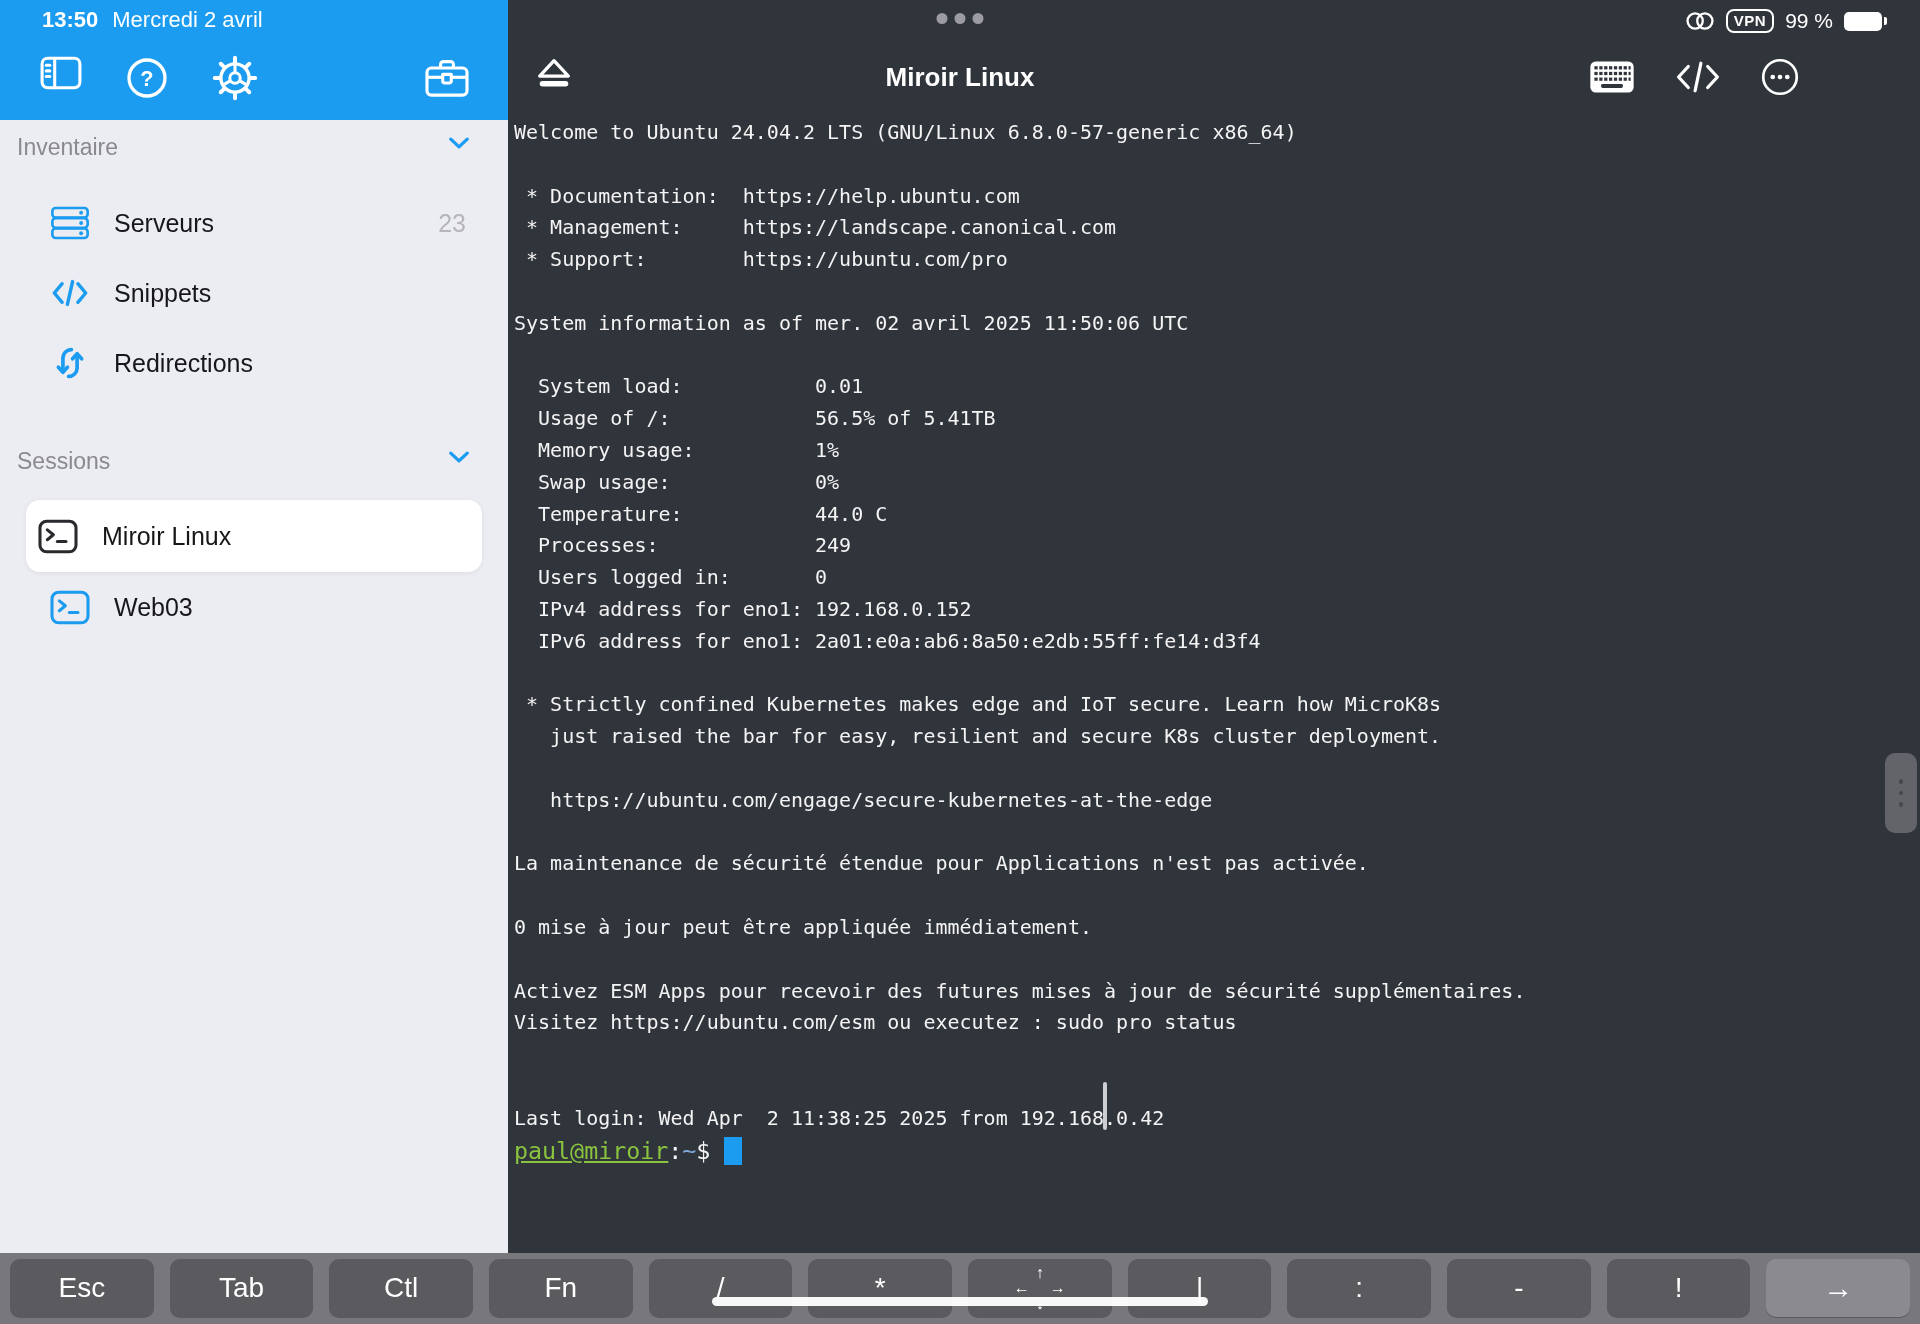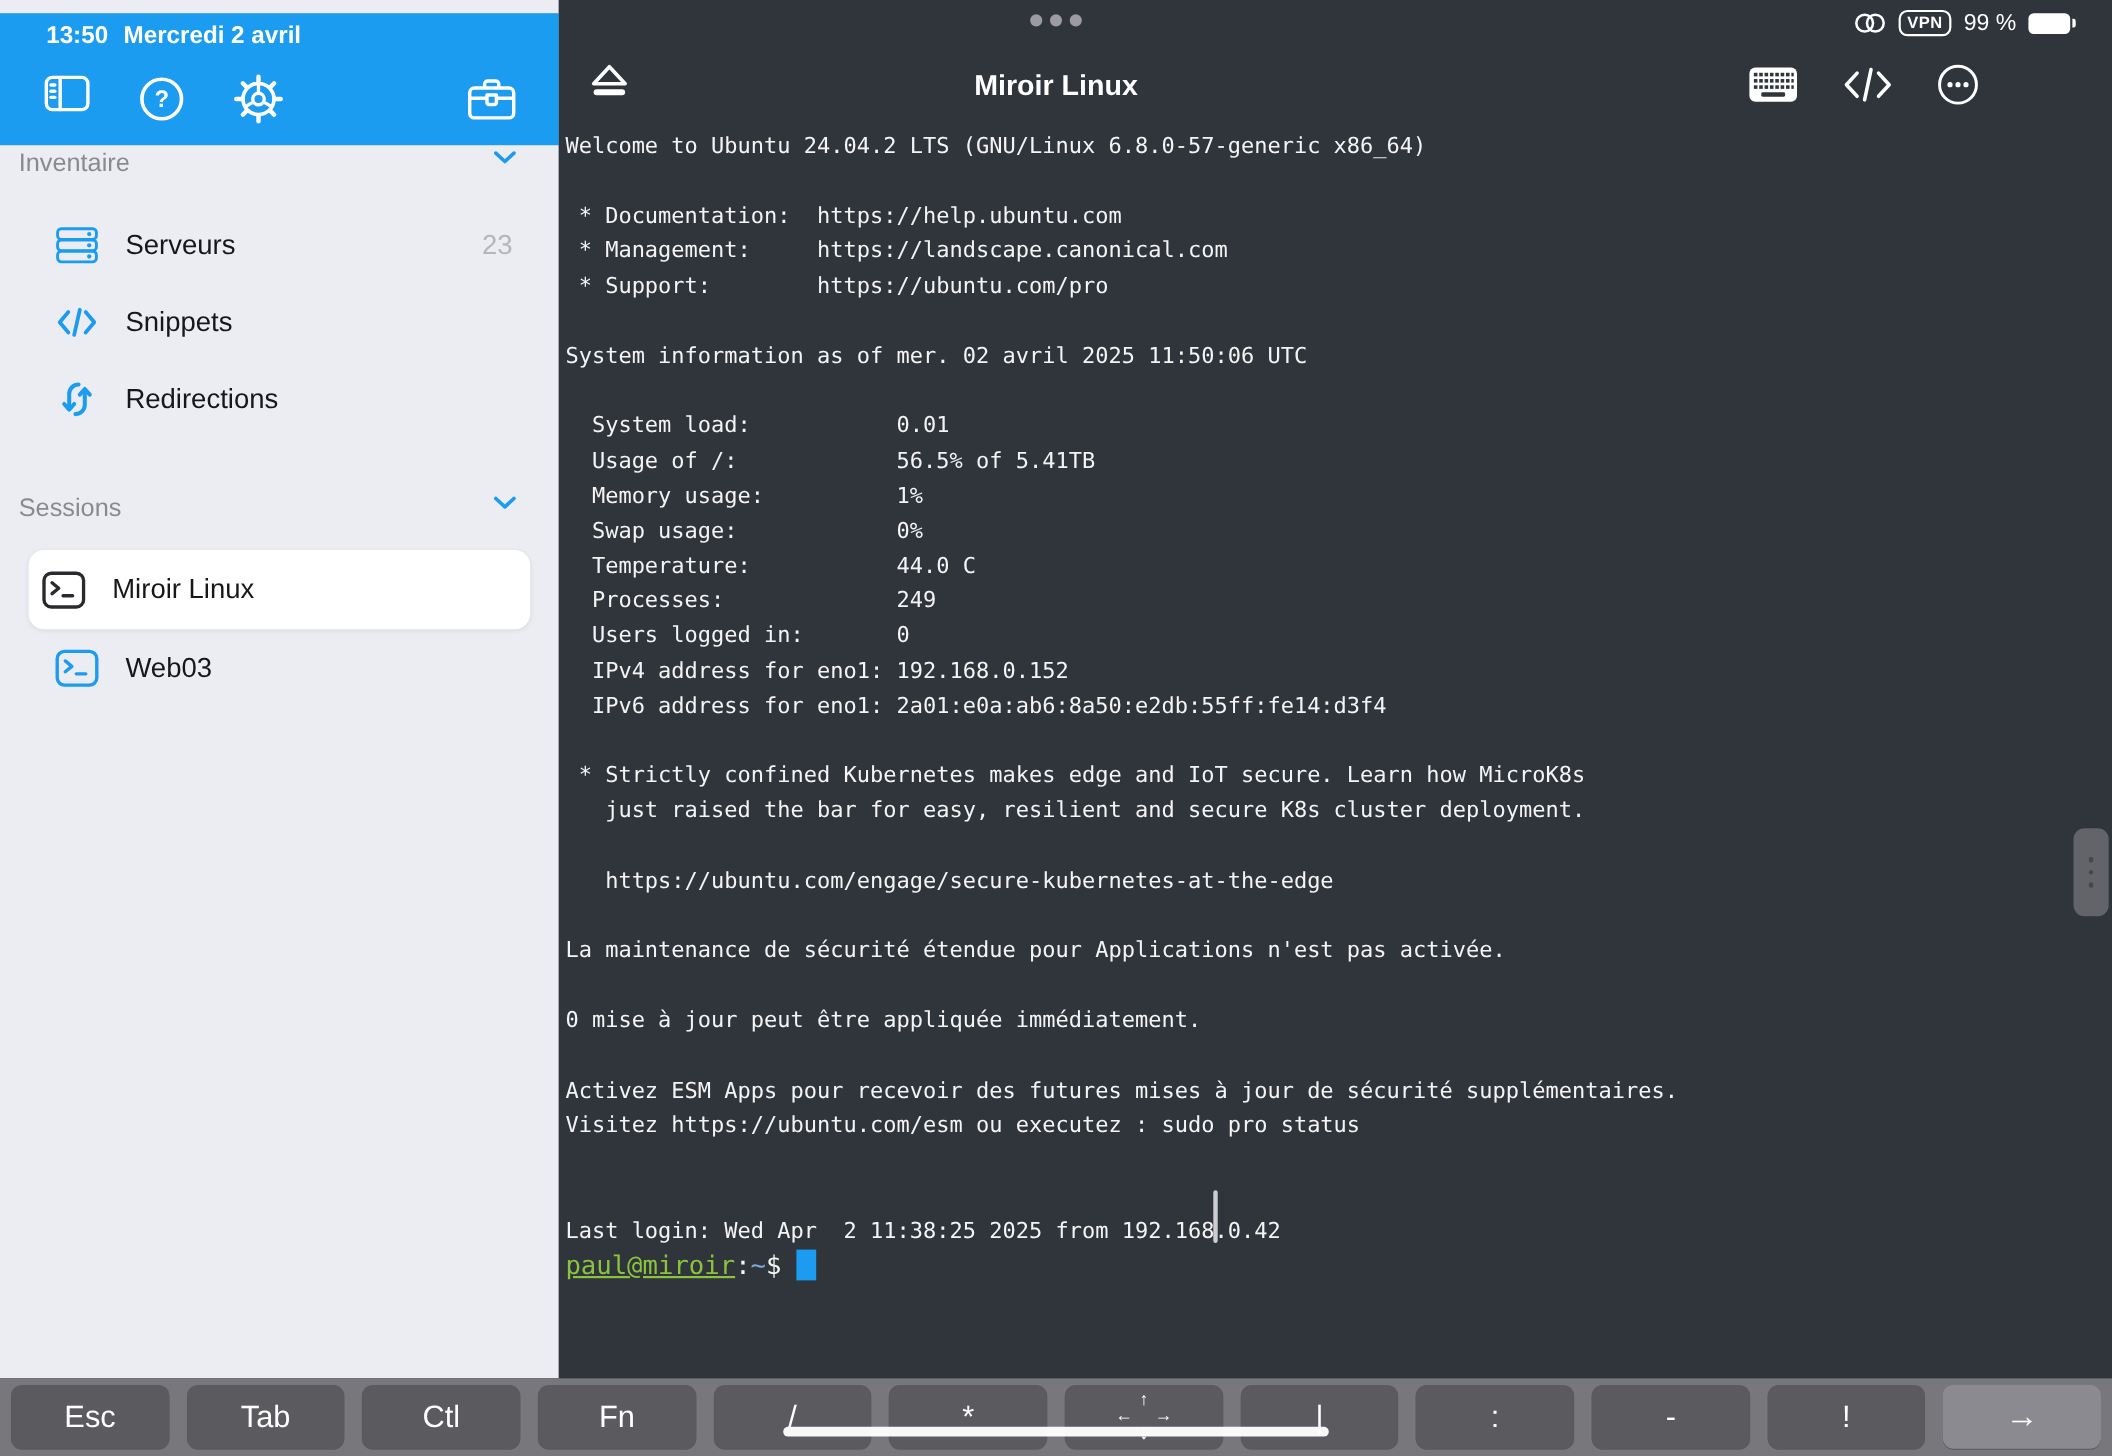--- a/index.html
+++ b/index.html
@@ -2,24 +2,24 @@
 <html style="--accent-blue: #1B9CF0; --terminal-bg: #30343B; --prompt-green: #8AC43F; --prompt-path-blue: #7CA7D8;"><head>
 <meta charset="utf-8">
 <style>
   * { margin:0; padding:0; box-sizing:border-box; }
   html,body { background:#000; }
   body { font-family:"Liberation Sans", sans-serif; }
   .app { position:relative; width:1920px; height:1324px; overflow:hidden; background:#30343B; }
 
   
   .sidebar { position:absolute; left:0; top:0; width:508px; height:1253px; background:#ECEDF2; }
-  .sidebar-header { position:absolute; left:0; top:12px; width:508px; height:120px; background:var(--accent-blue,#1B9CF0); }
+  .sidebar-header { position:absolute; left:0; top:0; width:508px; height:120px; background:var(--accent-blue,#1B9CF0); }
   .statusbar-left { position:absolute; left:42px; top:7px; display:flex; gap:14px; align-items:baseline; color:#fff; }
   .statusbar-left .time { font-size:22px; font-weight:600; }
-  .statusbar-left .date { font-size:22px; font-weight:700; }
+  .statusbar-left .date { font-size:22px; font-weight:400; }
   .sb-btn { position:absolute; top:56px; background:none; border:none; cursor:pointer; line-height:0; }
   .sb-btn.toggle { left:40px; }
   .sb-btn.help { left:126px; top:57px; }
   .sb-btn.gear { left:212px; top:55px; }
   .sb-btn.case { left:424px; top:58px; }
 
   .sidebar-body { position:absolute; left:0; top:120px; width:508px; bottom:0; }
   .section-header { position:relative; height:44px; padding:14px 40px 0 17px; }
   .section-header .section-label { font-size:23px; color:#8A8A8E; }
   .section-header .chev { position:absolute; right:38px; top:16px; line-height:0; }

